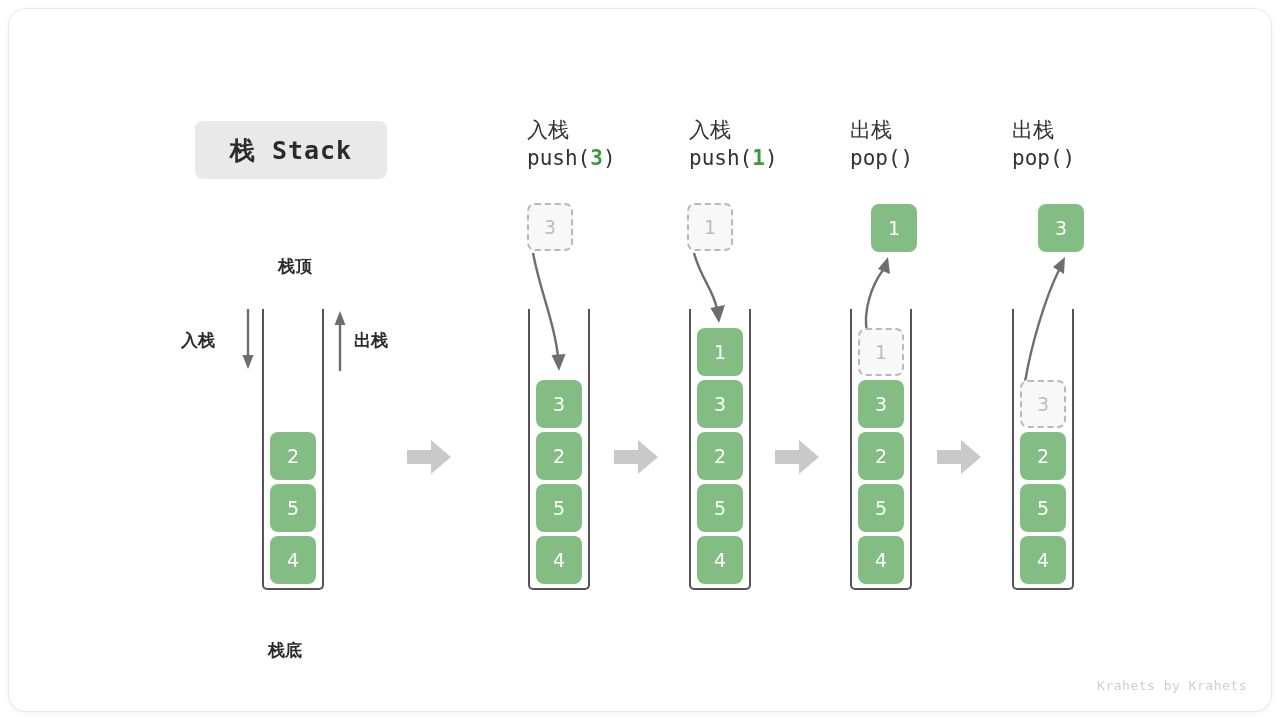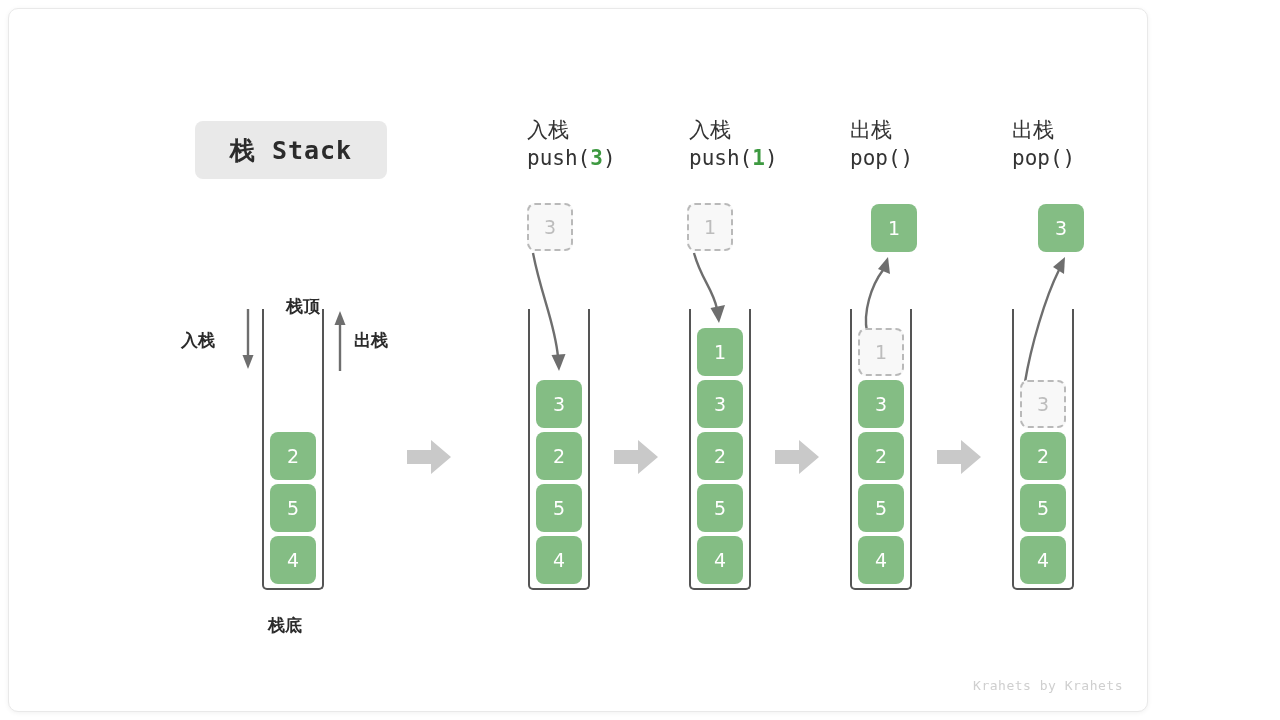--- a/index.html
+++ b/index.html
@@ -5,24 +5,24 @@
   * { box-sizing: border-box; }
   html, body {
     margin: 0; padding: 0;
     width: 1280px; height: 720px;
     background: #ffffff;
     font-family: "Liberation Sans", "DejaVu Sans", sans-serif;
   }
   #card {
     position: absolute;
     left: 8px; top: 8px;
-    width: 1140px; height: 704px;
+    width: 1264px; height: 704px;
     background: #ffffff;
     border: 1px solid #e9e9e9;
-    border-radius: 10px;
+    border-radius: 18px;
     box-shadow: 0 1px 5px rgba(0,0,0,0.06);
     overflow: hidden;
   }
   .abs { position: absolute; }
 
   
   #title-pill {
     left: 186px; top: 112px;
     width: 192px; height: 58px;
     background: #e9e9e9;
@@ -100,23 +100,23 @@
 </style>
 </head>
 <body>
 
 <div id="card">
 
   <div id="title-pill" class="abs">
     <span class="t">栈 Stack</span>
   </div>
 
-  <div class="abs cjk-label" style="left:277px; top:246px;margin-top:40px;">栈顶</div>
-
-  <div class="abs cjk-label" style="left:259px; top:605px;">栈底</div>
+  <div class="abs cjk-label" style="left:269px; top:246px;">栈顶</div>
+
+  <div class="abs cjk-label" style="left:259px; top:630px;">栈底</div>
 
   <div class="abs cjk-label" style="left:172px; top:320px;">入栈</div>
 
   <div class="abs cjk-label" style="left:345px; top:320px;">出栈</div>
 
   <div class="abs" style="left:228px; top:300px;">
     <svg width="22" height="62" viewBox="0 0 22 62">
       <line x1="11" y1="0" x2="11" y2="50" stroke="#6e6e6e" stroke-width="2.4"></line>
       <path d="M11 60 L5.5 46 L16.5 46 Z" fill="#6e6e6e"></path>
     </svg>

